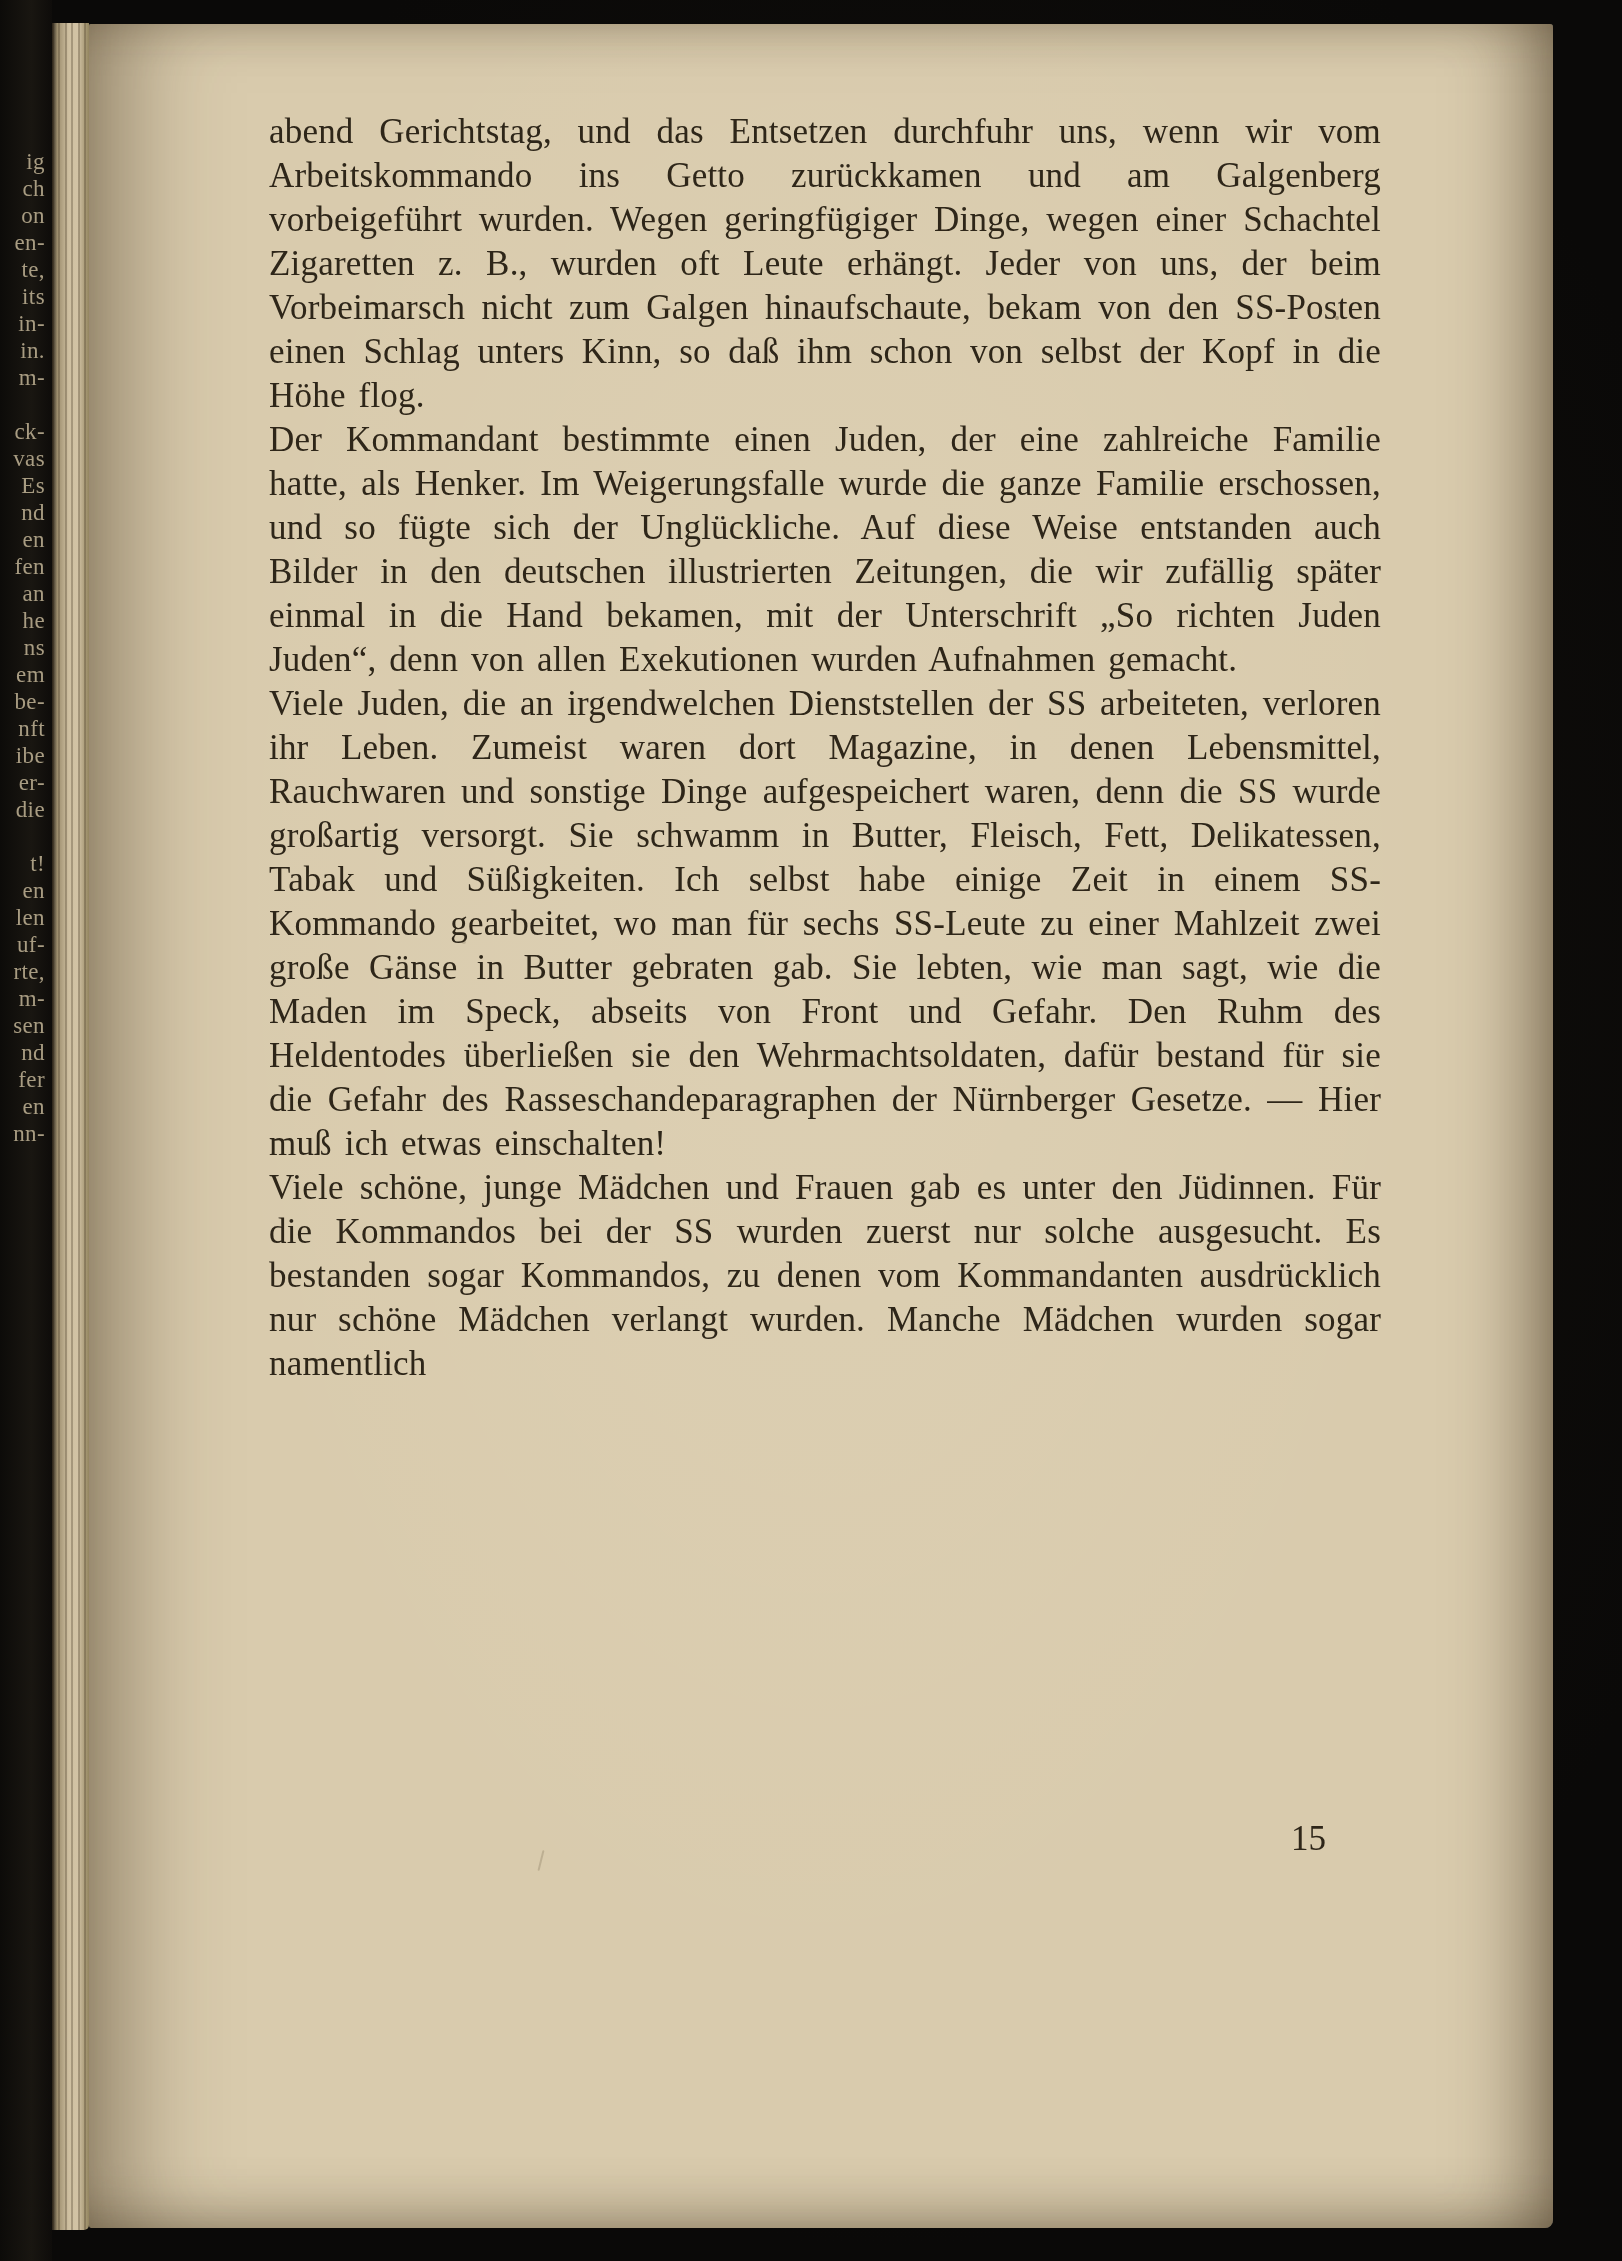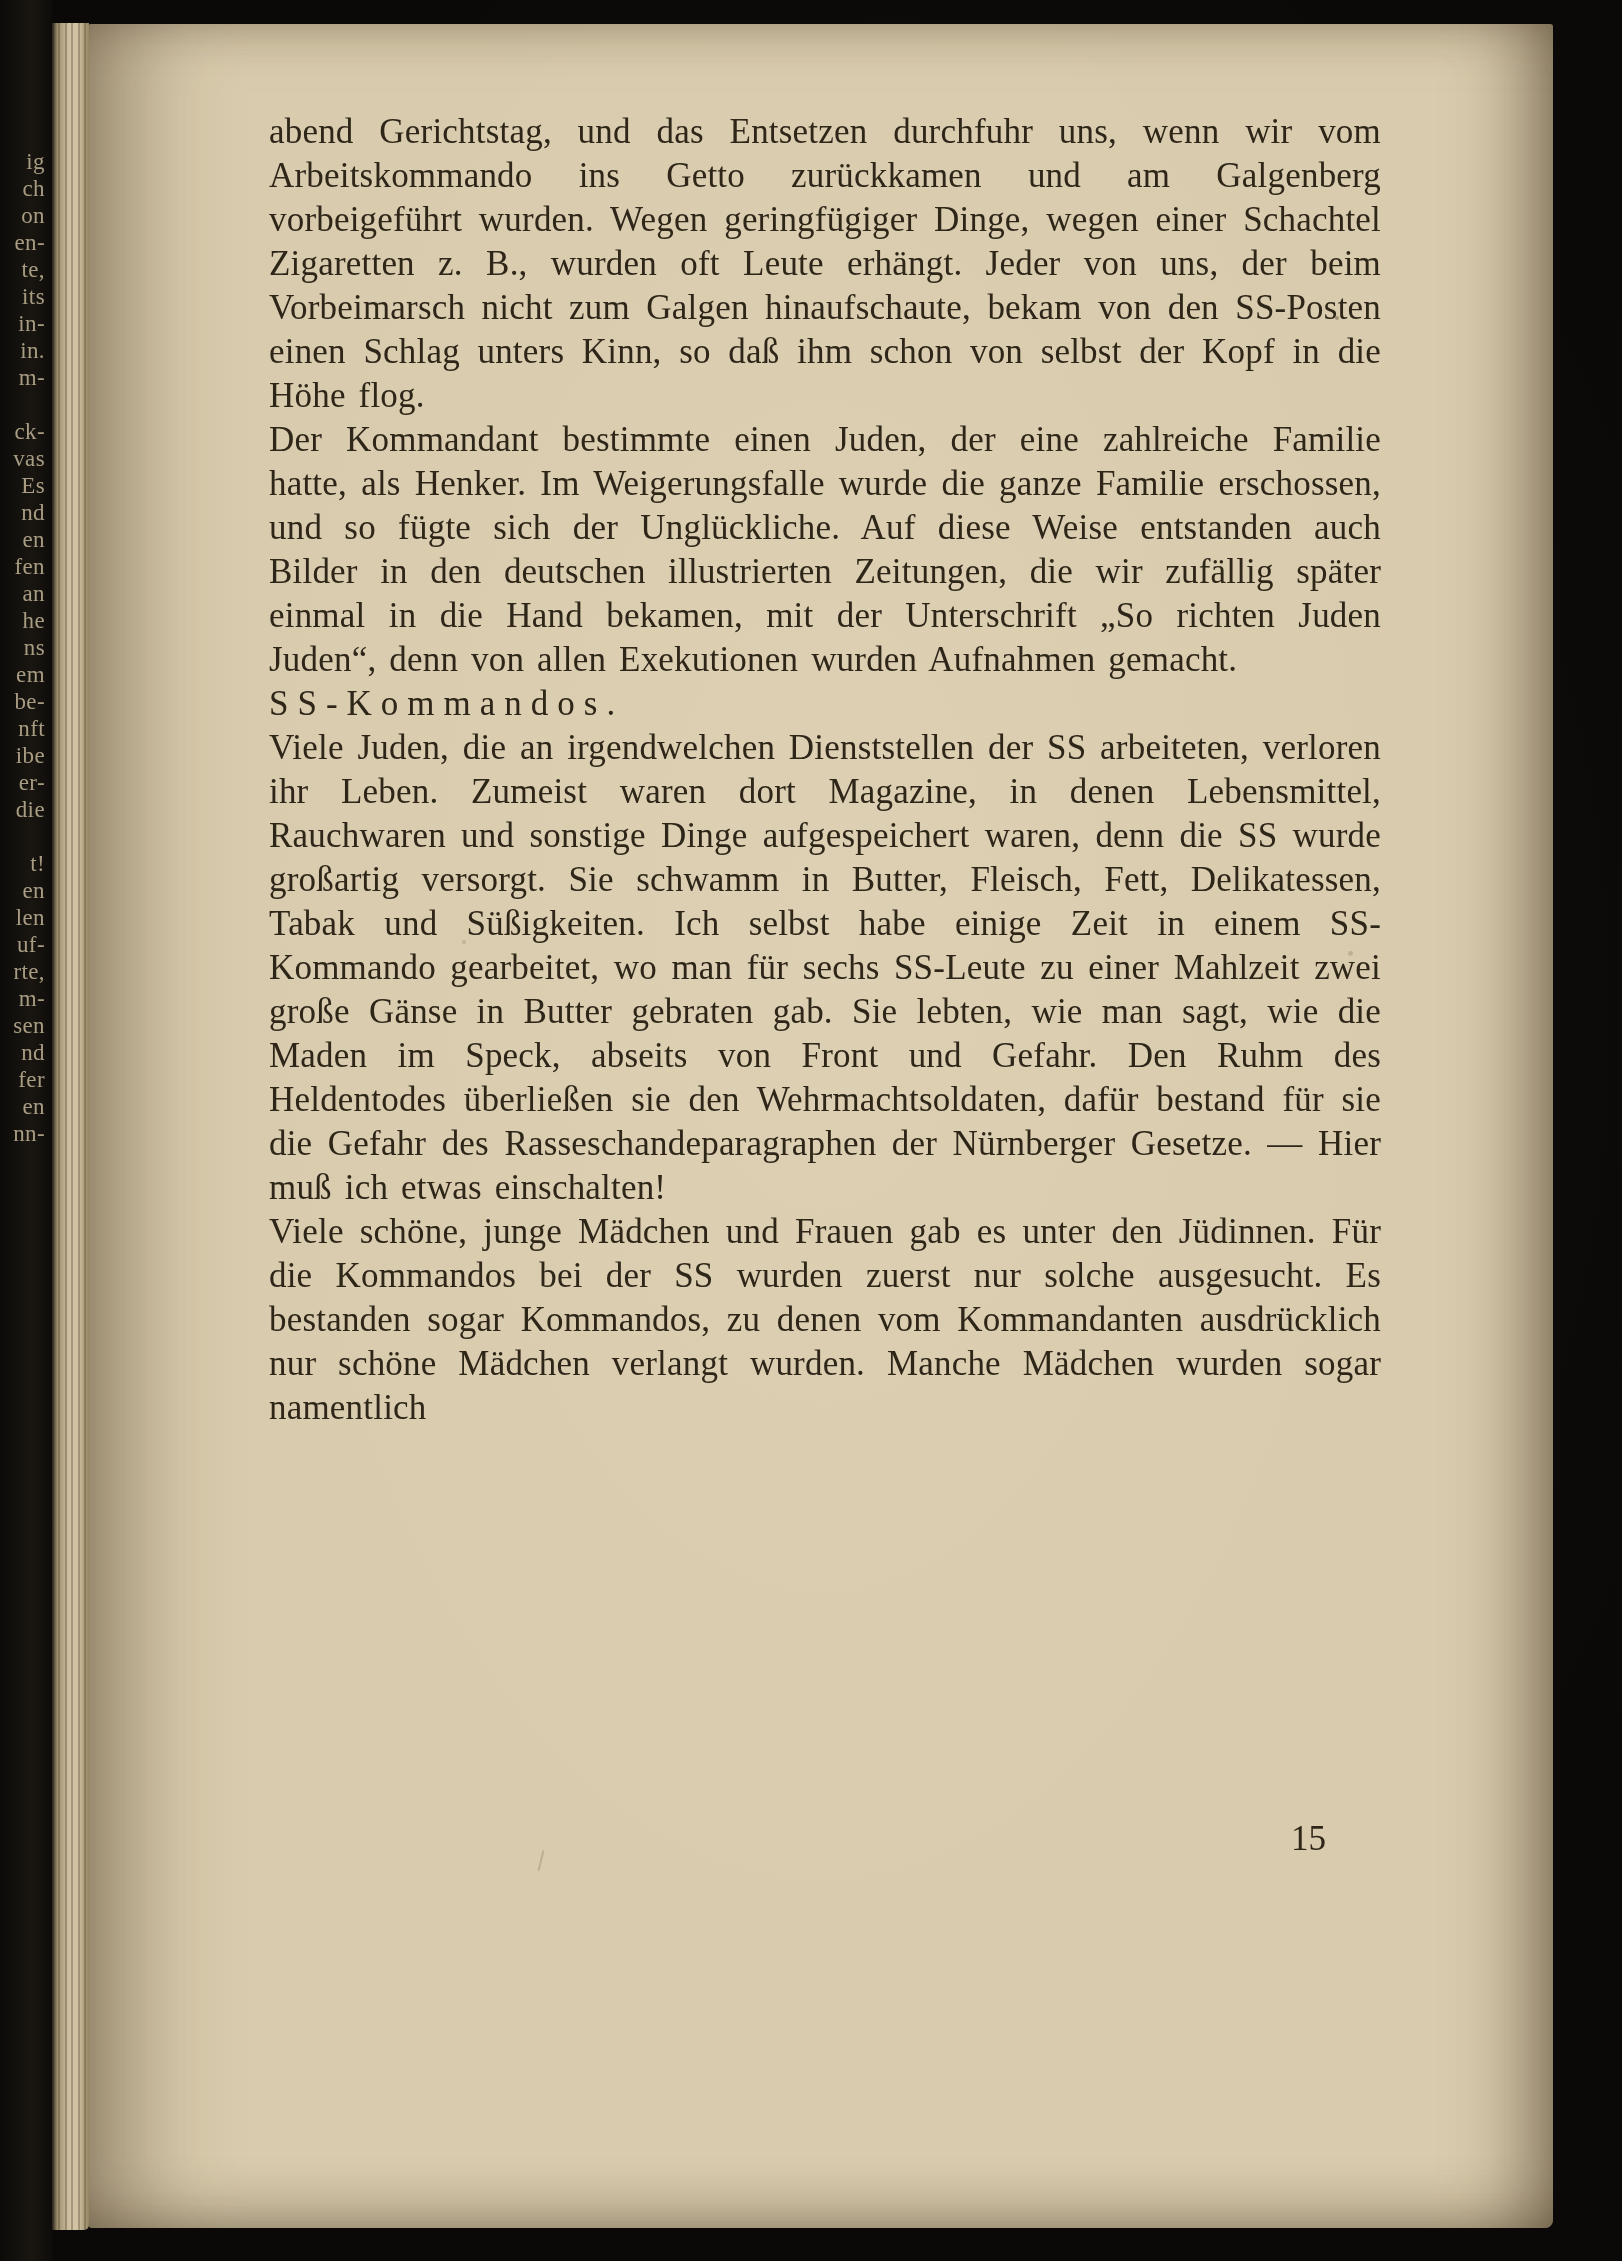--- a/index.html
+++ b/index.html
@@ -175,21 +175,20 @@
 <div class="page-stack"></div>
 
 <div class="page"></div>
 
 <div class="textblock">
   <p>abend Gerichtstag, und das Entsetzen durchfuhr uns, wenn wir vom Arbeitskommando ins Getto zurückkamen und am Galgenberg vorbeigeführt wurden. Wegen geringfügiger Dinge, wegen einer Schachtel Zigaretten z. B., wurden oft Leute erhängt. Jeder von uns, der beim Vorbeimarsch nicht zum Galgen hinaufschaute, bekam von den SS-Posten einen Schlag unters Kinn, so daß ihm schon von selbst der Kopf in die Höhe flog.</p>
 
 
   <p class="p-mid">Der Kommandant bestimmte einen Juden, der eine zahlreiche Familie hatte, als Henker. Im Weigerungsfalle wurde die ganze Familie erschossen, und so fügte sich der Unglückliche. Auf diese Weise entstanden auch Bilder in den deutschen illustrierten Zeitungen, die wir zufällig später einmal in die Hand bekamen, mit der Unterschrift „So richten Juden Juden“, denn von allen Exekutionen wurden Aufnahmen gemacht.</p>
 
-  <p class="heading">SS-Kommandos.</p>
 
   <p>Viele Juden, die an irgendwelchen Dienststellen der SS arbeiteten, verloren ihr Leben. Zumeist waren dort Magazine, in denen Lebensmittel, Rauchwaren und sonstige Dinge aufgespeichert waren, denn die SS wurde großartig versorgt. Sie schwamm in Butter, Fleisch, Fett, Delikatessen, Tabak und Süßigkeiten. Ich selbst habe einige Zeit in einem SS-Kommando gearbeitet, wo man für sechs SS-Leute zu einer Mahlzeit zwei große Gänse in Butter gebraten gab. Sie lebten, wie man sagt, wie die Maden im Speck, abseits von Front und Gefahr. Den Ruhm des Heldentodes überließen sie den Wehrmachtsoldaten, dafür bestand für sie die Gefahr des Rasseschandeparagraphen der Nürnberger Gesetze. — Hier muß ich etwas einschalten!</p>
 
   <p class="p-mid">Viele schöne, junge Mädchen und Frauen gab es unter den Jüdinnen. Für die Kommandos bei der SS wurden zuerst nur solche ausgesucht. Es bestanden sogar Kommandos, zu denen vom Kommandanten ausdrücklich nur schöne Mädchen verlangt wurden. Manche Mädchen wurden sogar namentlich</p>
 </div>
 
 <div class="pagenum">15</div>
 
 <div class="speck s1"></div>
 <div class="speck s2"></div>

